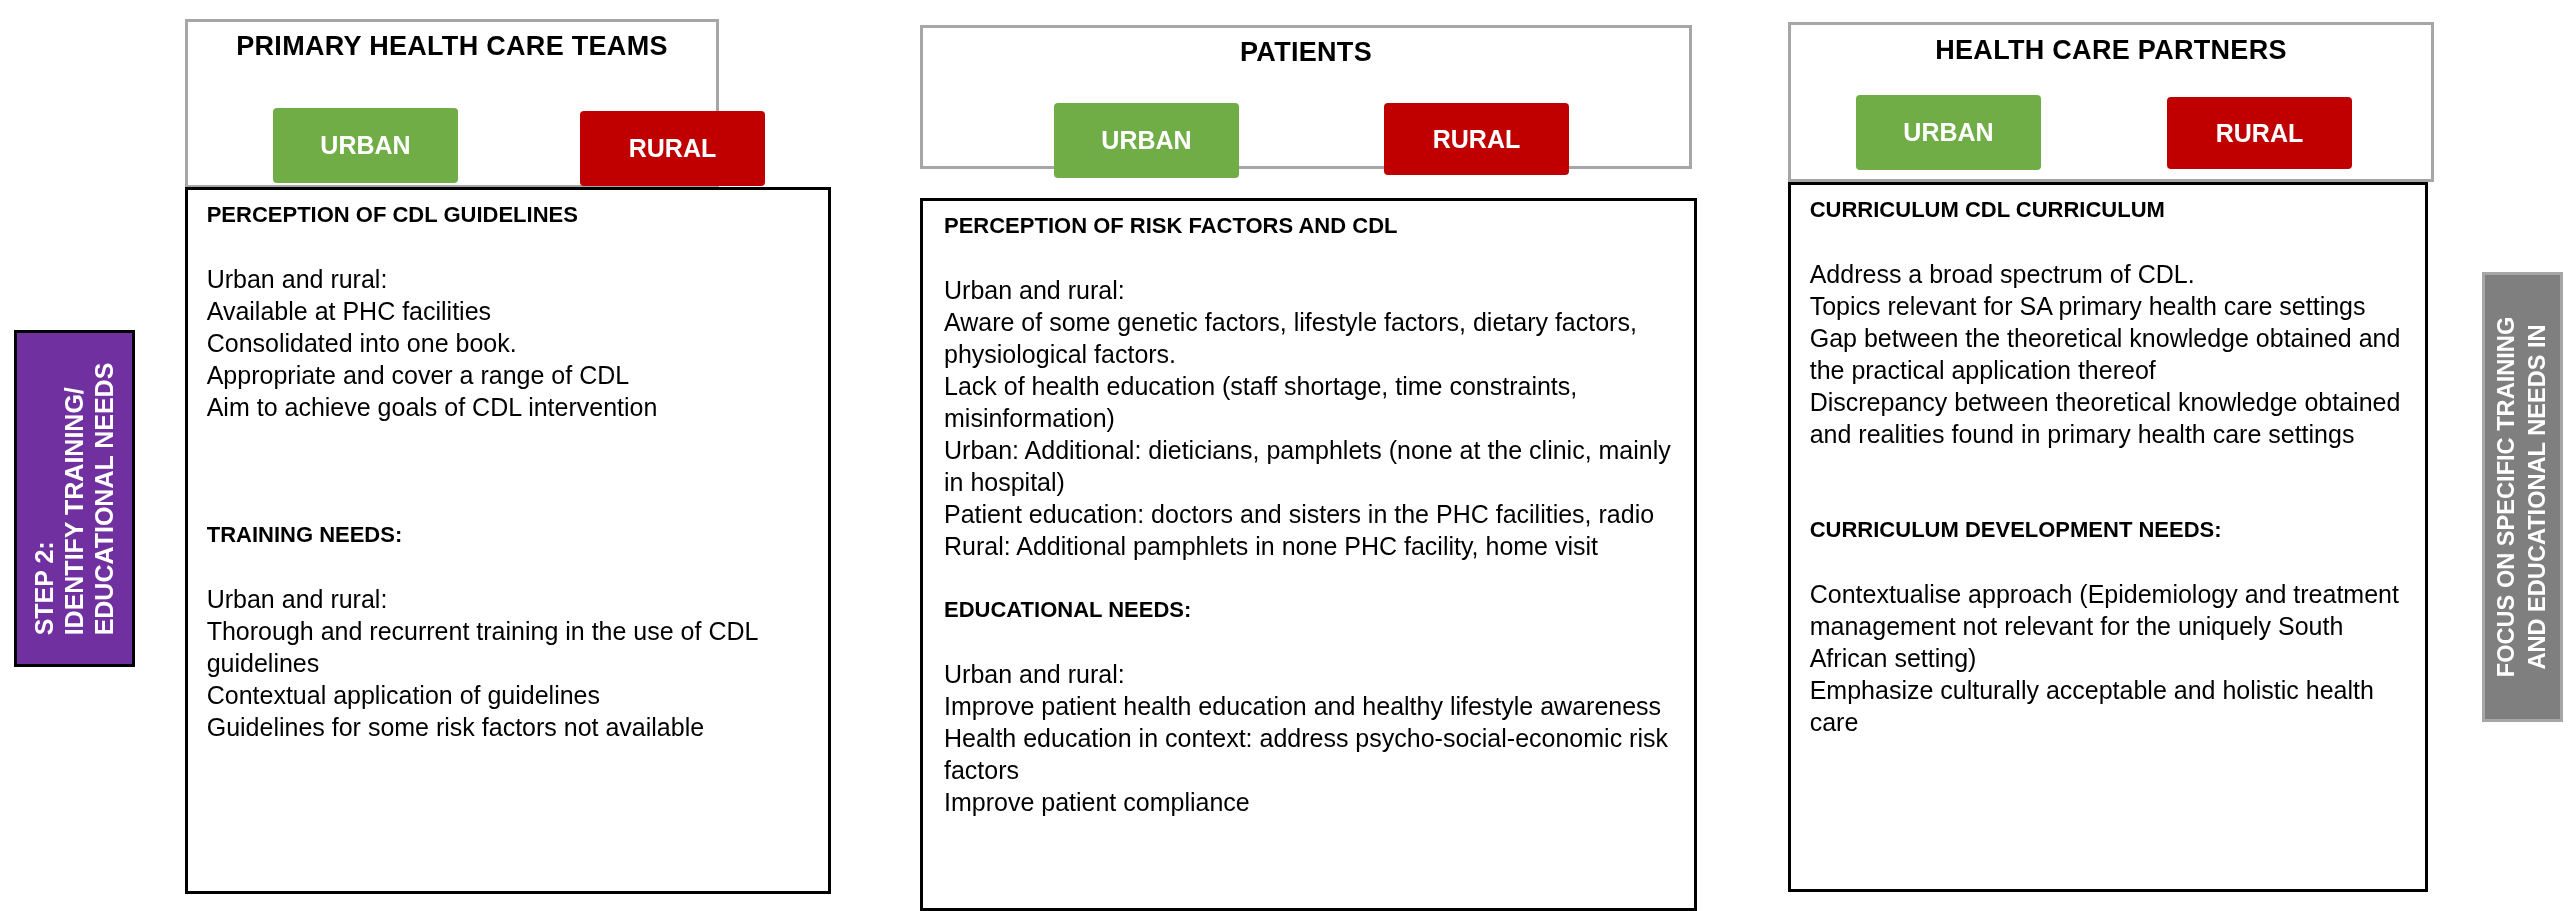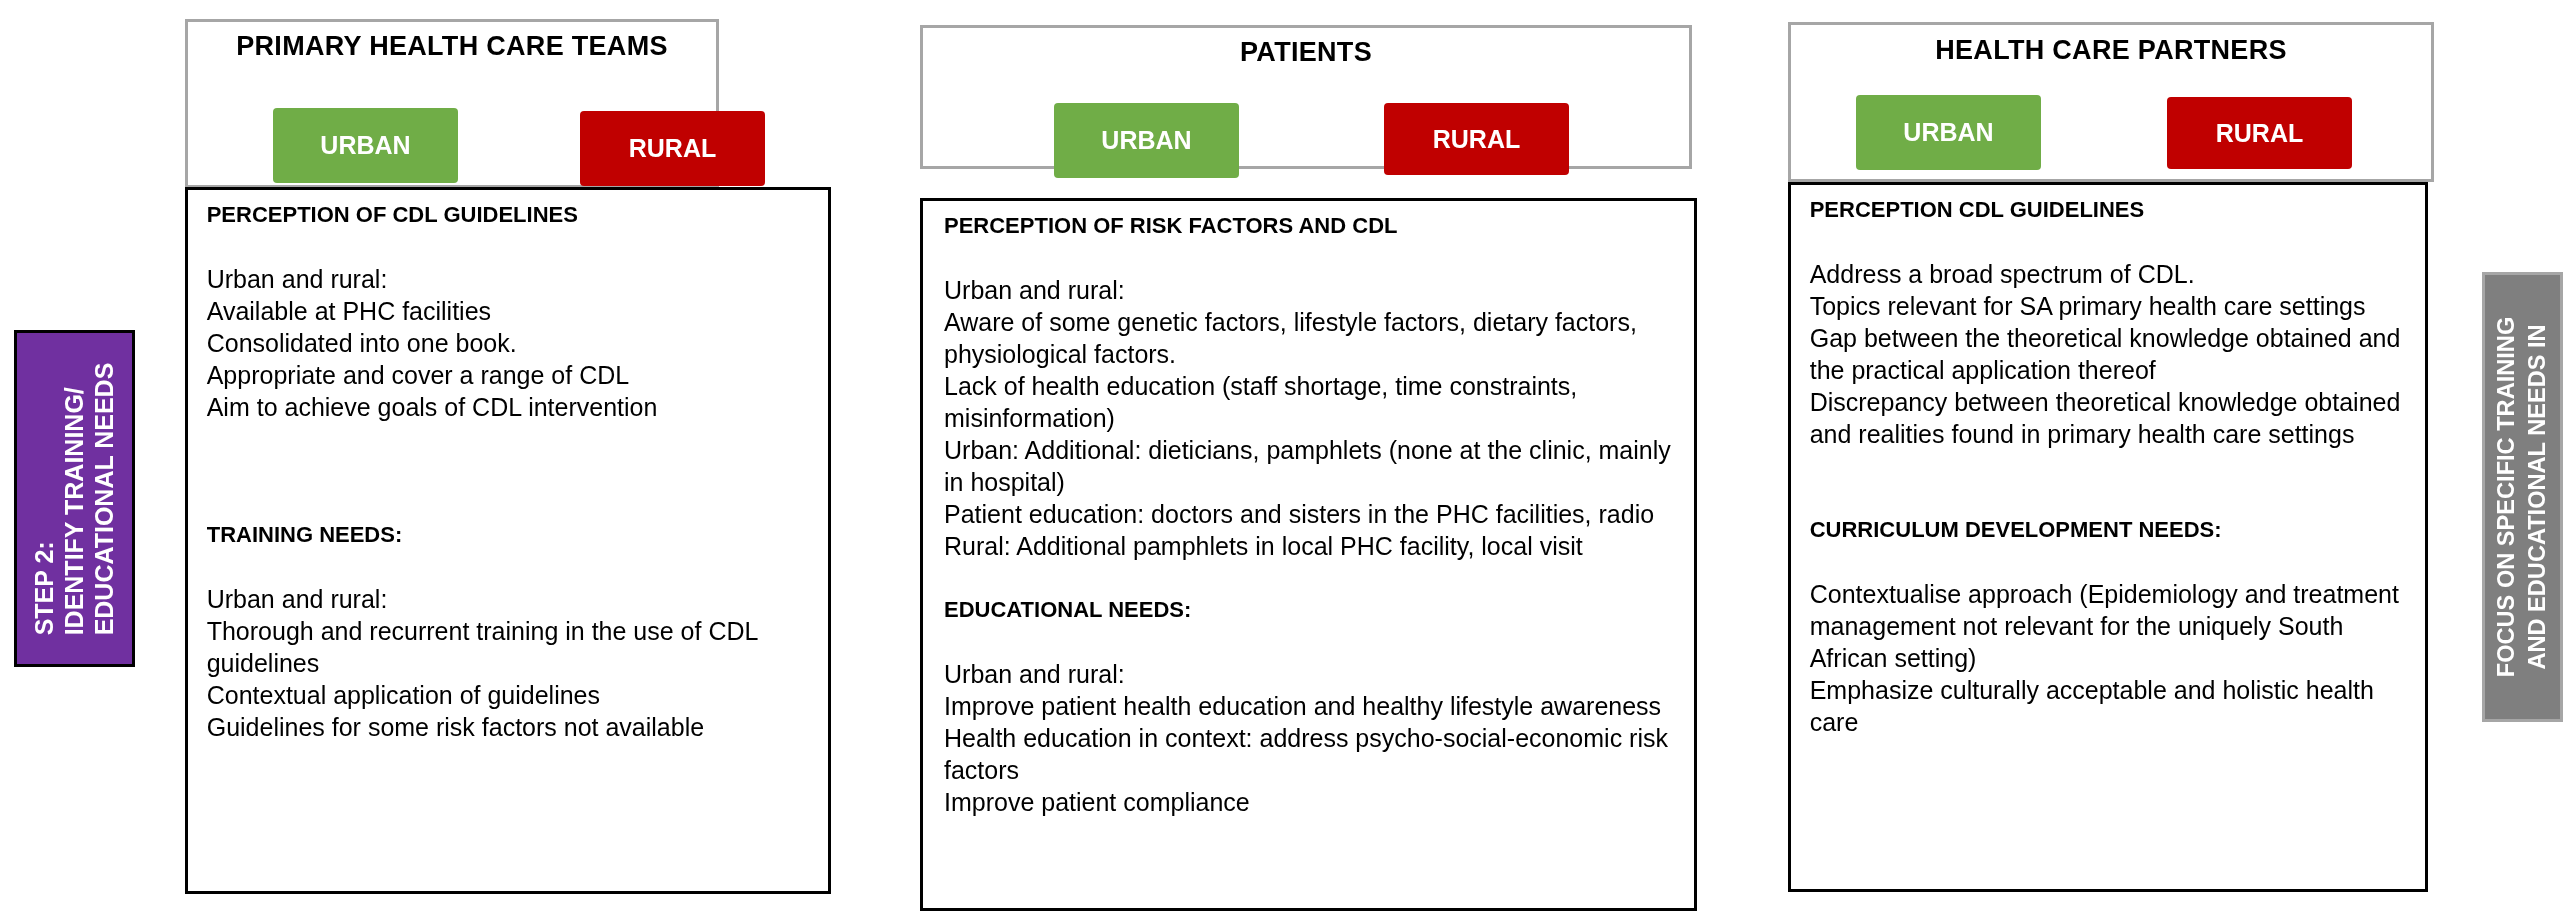--- a/index.html
+++ b/index.html
@@ -65,37 +65,37 @@
   <div class="pill rural" style="left:461px; top:75px; width:185px; height:72px;">RURAL</div>
 </div>
 <div class="abs content" style="left:920px; top:185px; width:777px; height:713px; padding-left:21px;margin-top:13px;">
   <div class="sec-title">PERCEPTION OF RISK FACTORS AND CDL</div>
   <div class="gap"></div>
   <div class="para">Urban and rural:</div>
   <div class="para">Aware of some genetic factors, lifestyle factors, dietary factors, physiological factors.</div>
   <div class="para">Lack of health education (staff shortage, time constraints, misinformation)</div>
   <div class="para">Urban: Additional: dieticians, pamphlets (none at the clinic, mainly in hospital)</div>
   <div class="para">Patient education: doctors and sisters in the PHC facilities, radio</div>
-  <div class="para">Rural: Additional pamphlets in local PHC facility, local visit</div>
+  <div class="para">Rural: Additional pamphlets in none PHC facility, home visit</div>
   <div class="gap"></div>
   <div class="sec-title">EDUCATIONAL NEEDS:</div>
   <div class="gap"></div>
   <div class="para">Urban and rural:</div>
   <div class="para">Improve patient health education and healthy lifestyle awareness</div>
   <div class="para">Health education in context: address psycho-social-economic risk factors</div>
   <div class="para">Improve patient compliance</div>
 </div>
 
 <div class="abs hdr" style="left:1788px; top:22.4px; width:646px; height:160px;">
   <div class="hdr-title" style="top:10px;">HEALTH CARE PARTNERS</div>
   <div class="pill urban" style="left:65px; top:70px; width:185px; height:75px;">URBAN</div>
   <div class="pill rural" style="left:376px; top:72px; width:185px; height:72px;">RURAL</div>
 </div>
 <div class="abs content" style="left:1788px; top:182px; width:640px; height:710px;">
-  <div class="sec-title">PERCEPTION CDL GUIDELINES</div>
+  <div class="sec-title">CURRICULUM CDL CURRICULUM</div>
   <div class="gap"></div>
   <div class="para">Address a broad spectrum of CDL.</div>
   <div class="para">Topics relevant for SA primary health care settings</div>
   <div class="para">Gap between the theoretical knowledge obtained and the practical application thereof</div>
   <div class="para">Discrepancy between theoretical knowledge obtained and realities found in primary health care settings</div>
   <div class="gap"></div>
     <div class="gap"></div>
   <div class="sec-title">CURRICULUM DEVELOPMENT NEEDS:</div>
   <div class="gap"></div>
   <div class="para">Contextualise approach (Epidemiology and treatment management not relevant for the uniquely South African setting)</div>

